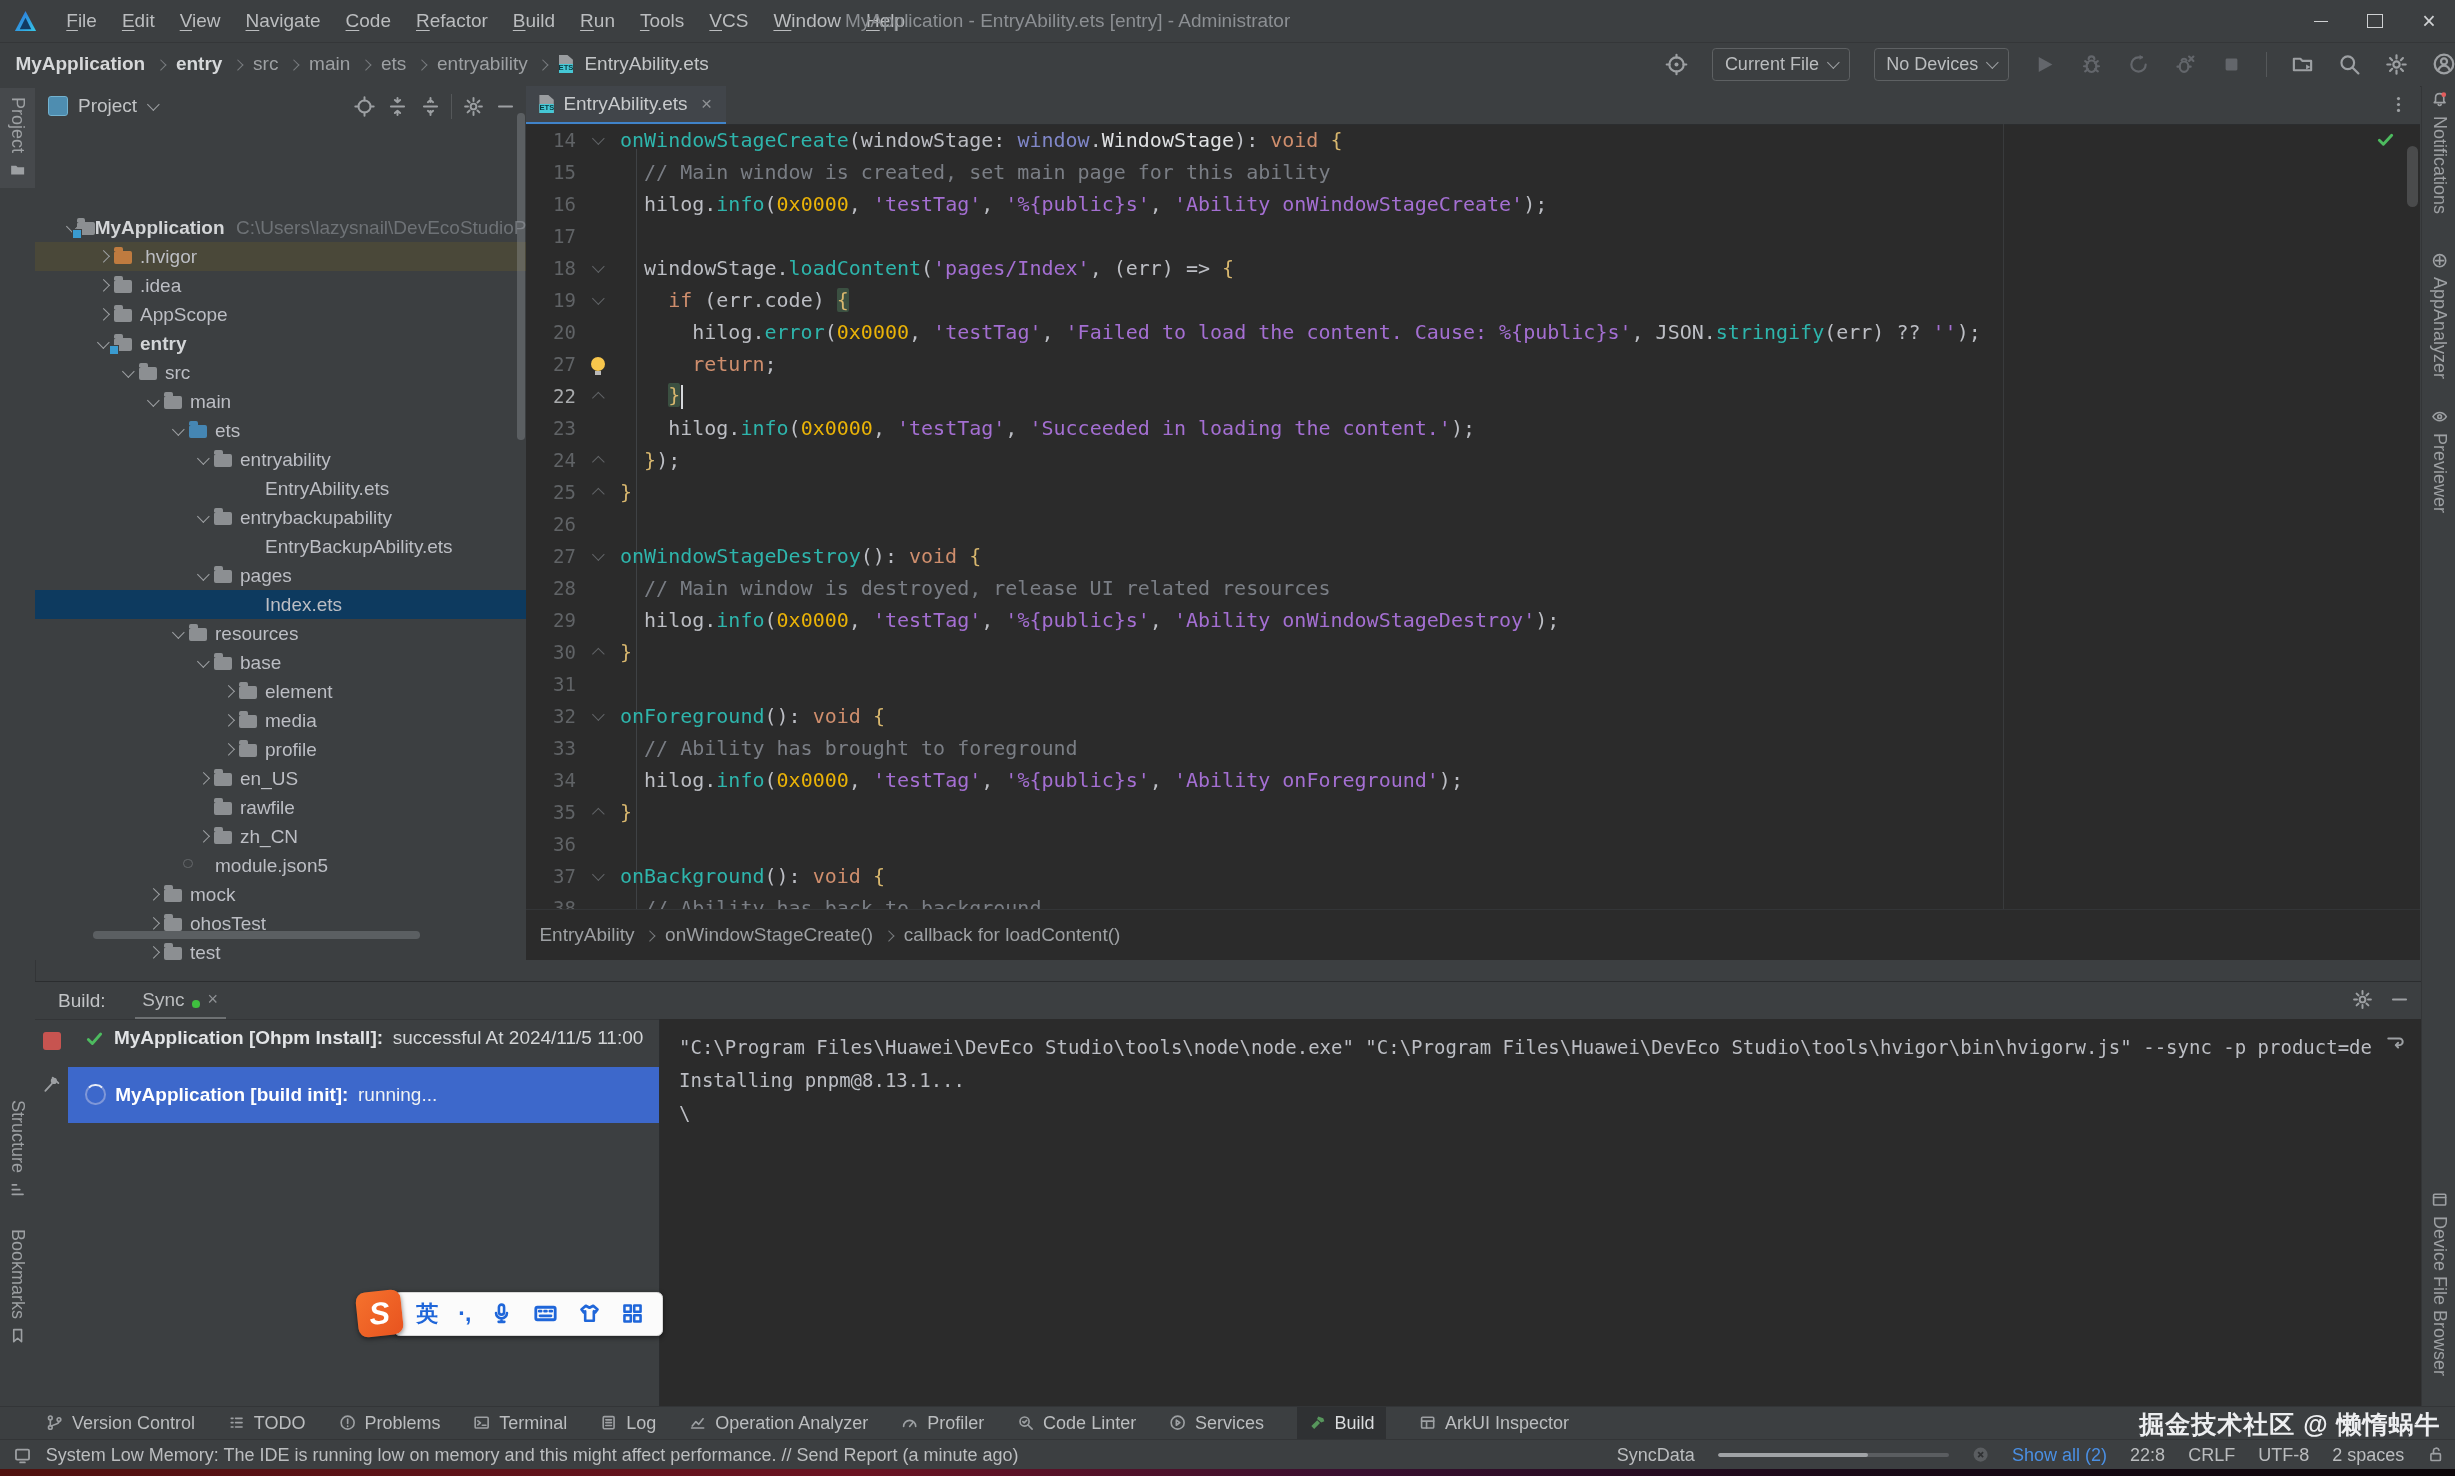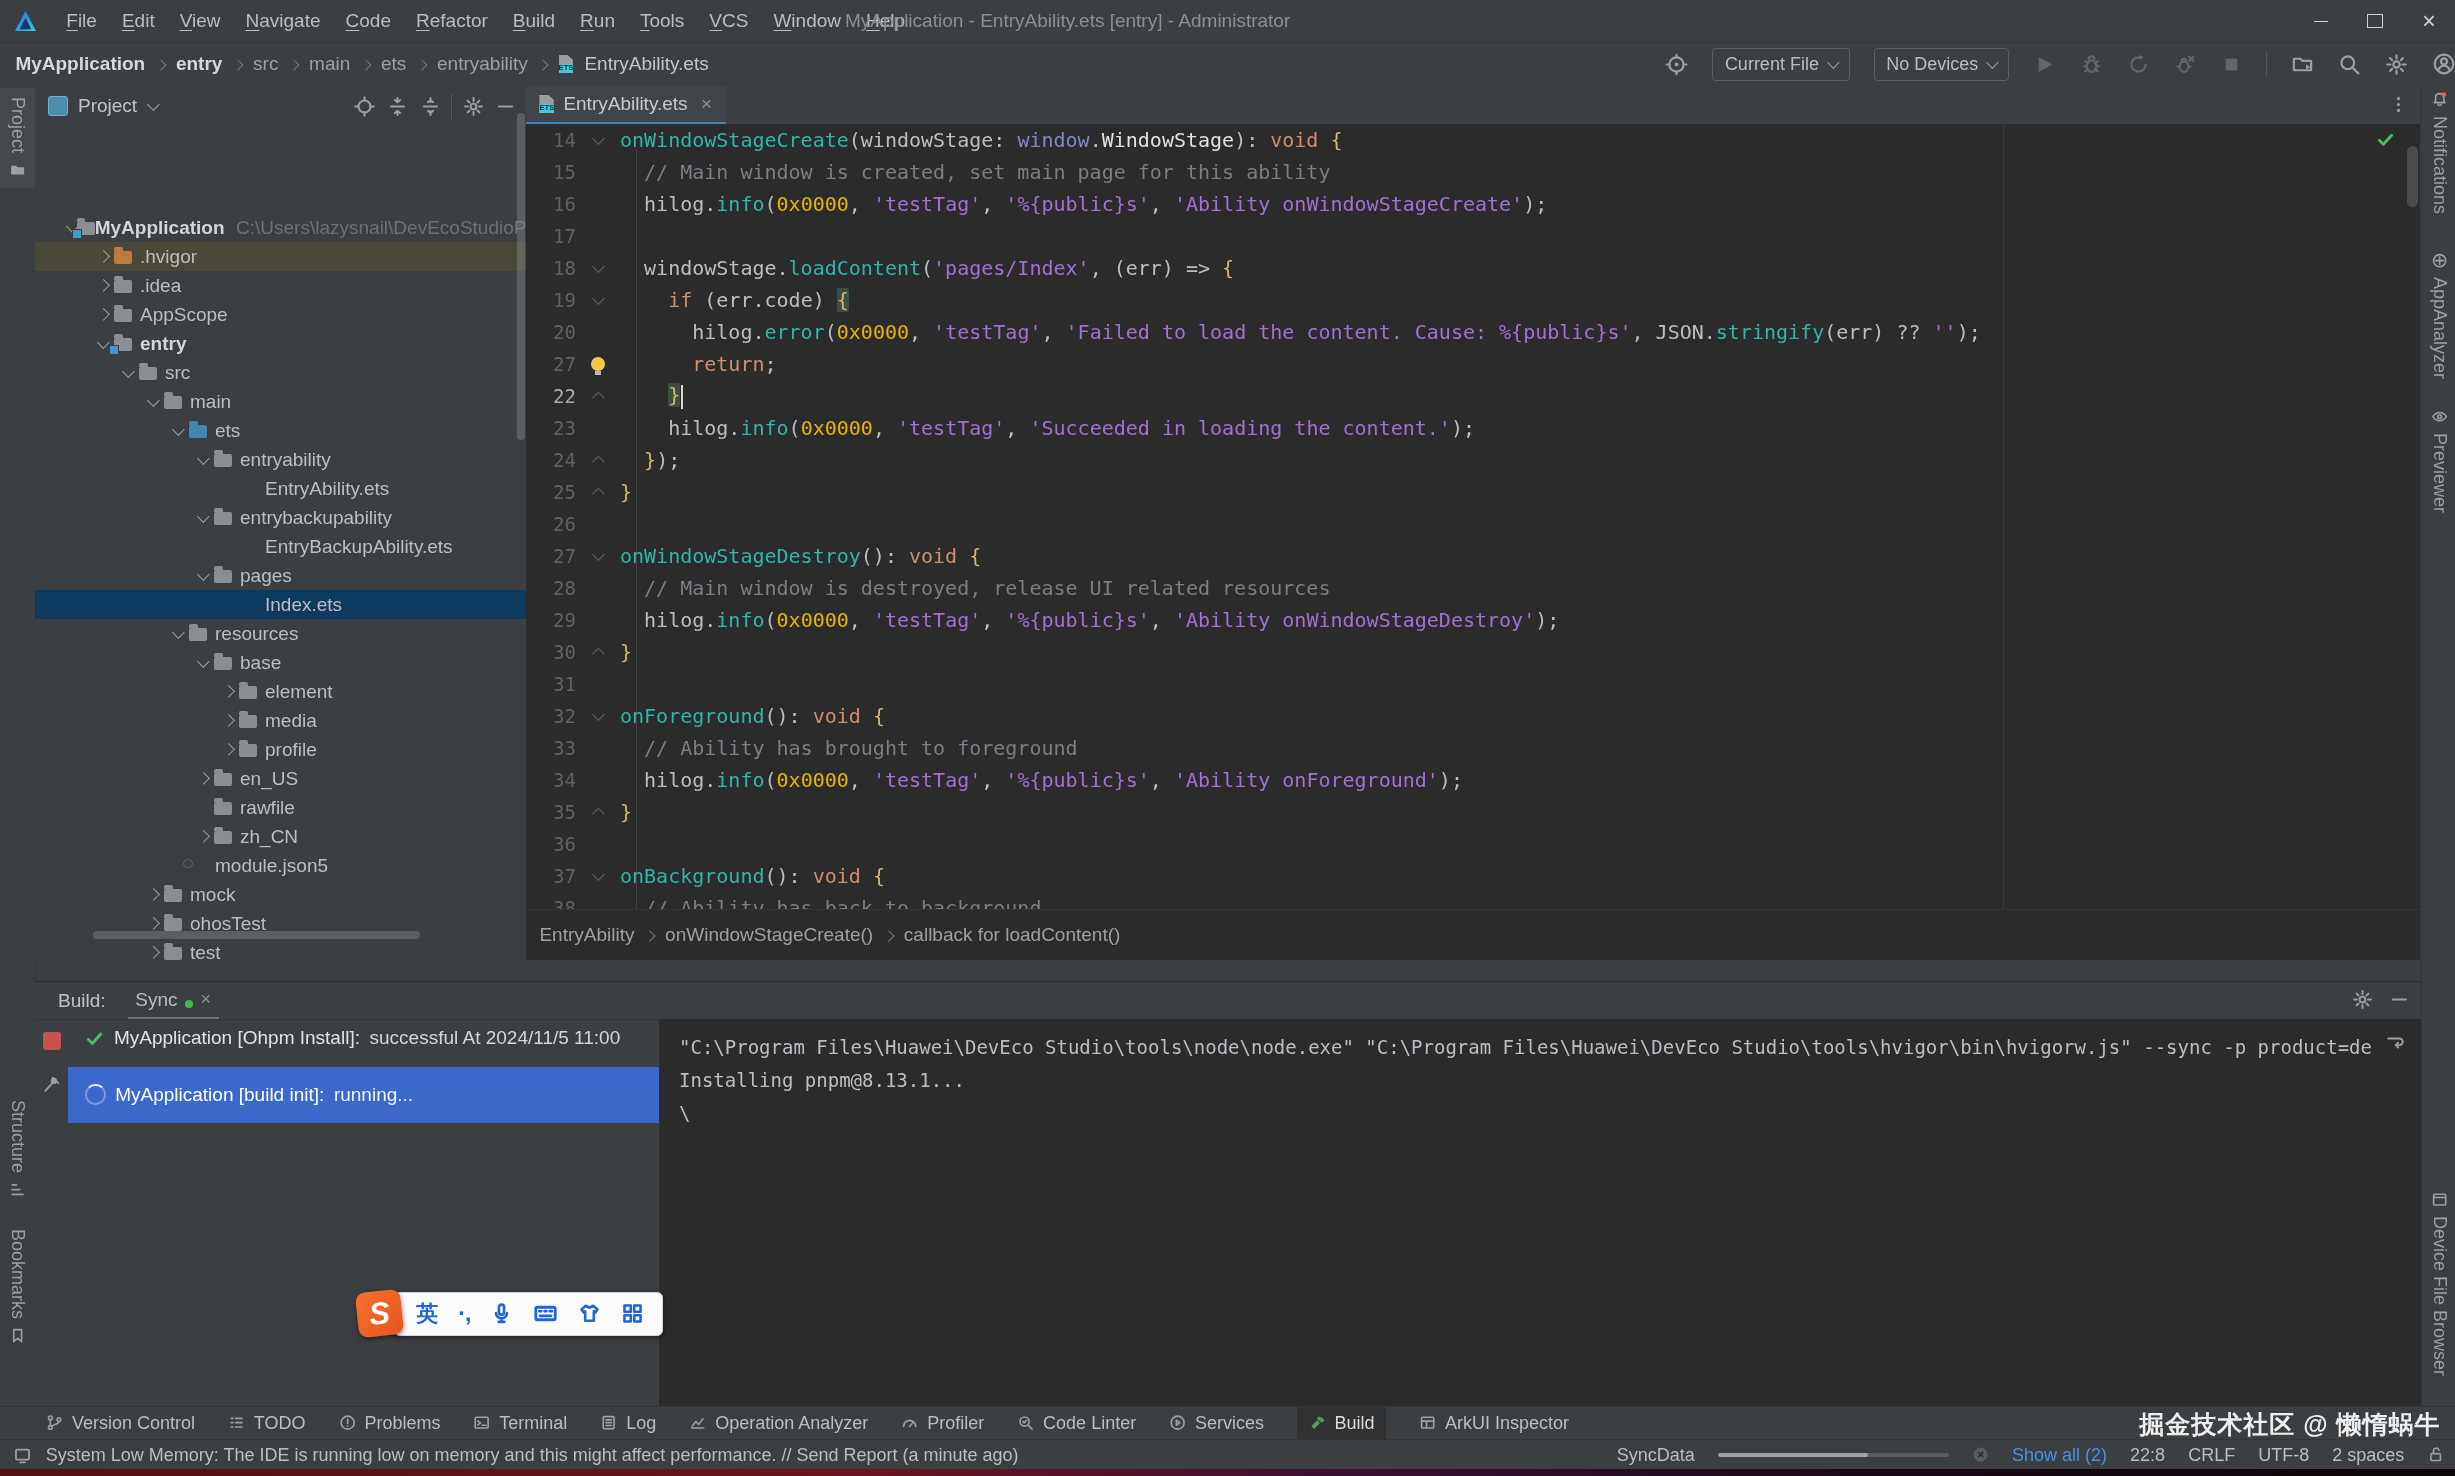--- a/index.html
+++ b/index.html
@@ -92,29 +92,29 @@
   .c-brh{color:#D8B76E;background:rgba(80,130,95,.42);border-radius:1.9px}
   .c-mod{color:#8087C9}
   .caret{display:inline-block;width:1.9px;height:24px;background:#D5D7DB;vertical-align:middle;margin-left:1px}
   .insp-check{position:absolute;right:25px;top:44px}
   .ed-vthumb{position:absolute;right:1.9px;top:60px;width:11.5px;height:61px;background:rgba(166,170,174,.25);border-radius:5.8px}
   .ed-crumbs{position:absolute;left:0;right:0;bottom:0;height:50px;display:flex;align-items:center;gap:11.5px;padding-left:13.4px;font-size:19px;color:#9DA0A3;background:#2B2B2B;border-top:1px solid #333537}
   
   .build{position:absolute;left:35px;top:981px;width:2386px;height:446px;background:#3C3F41;border-top:1px solid #2b2d2f}
   .bheader{position:relative;height:37px;display:flex;align-items:center;border-bottom:1px solid #333537}
   .blabel{margin-left:23px;font-size:19px;color:#C2C4C6}
-  .synctab{display:flex;align-items:center;gap:7.7px;margin-left:22px;height:37px;padding:0 7.7px;border-bottom:2.9px solid #6E7173;box-sizing:border-box;font-size:19px;color:#BBBDBF}
+  .synctab{display:flex;align-items:center;gap:7.7px;margin-left:29px;height:37px;padding:0 7.7px;border-bottom:2.9px solid #6E7173;box-sizing:border-box;font-size:19px;color:#BBBDBF}
   .gdot{width:7.7px;height:7.7px;border-radius:50%;background:#3FBF3F;margin-top:9.6px}
   .synctab .x{color:#8E9194;font-size:18px}
   .bh-icons{position:absolute;right:11.5px;top:6.7px;display:flex;gap:15.4px}
   .bibar{position:absolute;left:0;top:37px;bottom:0;width:33px;display:flex;flex-direction:column;align-items:center;padding-top:13.4px;gap:25px}
   .stopsq{width:18px;height:18px;background:#C75450;border-radius:2.9px}
   .blist{position:absolute;left:33px;top:37px;width:592px;bottom:0;overflow:hidden}
   .brow{display:flex;align-items:center;gap:9.6px;padding-left:17.3px;font-size:19px;color:#D4D6D8;height:38px}
-  .brow .bold{font-weight:normal;color:#E2E4E6}
+  .brow .bold{font-weight:bold;color:#E2E4E6}
   .brow.selrow{background:#3D68CB;height:56px;margin-top:9.6px;color:#F0F2F4}
   .brow.selrow .bold{color:#FFFFFF}
   .spinner{width:16.3px;height:16.3px;border-radius:50%;border:2.4px solid #8b8e92;border-top-color:#d7d9db;flex:none}
   .brow.selrow .spinner{border-color:#7f97d8;border-top-color:#e8ecf6}
   .bconsole{position:absolute;left:624px;top:37px;right:0;bottom:0;background:#2B2B2B;border-left:1px solid #2b2d2f;padding:11.5px 19px;box-sizing:border-box}
   .bconsole pre{margin:0;font-family:"DejaVu Sans Mono","Liberation Mono",monospace;font-size:19px;line-height:33px;color:#BCBEC4;white-space:pre;overflow:hidden}
   .wrapic{position:absolute;right:15.4px;top:13.4px}
   .bhthumb{position:absolute;left:15.4px;bottom:7.7px;width:1220px;height:7.7px;background:rgba(166,170,174,.30);border-radius:3.8px}
   .blist-thumb{position:absolute;right:0;top:44px;width:7.7px;height:108px;background:rgba(210,215,220,.35);border-radius:3.8px}
   

